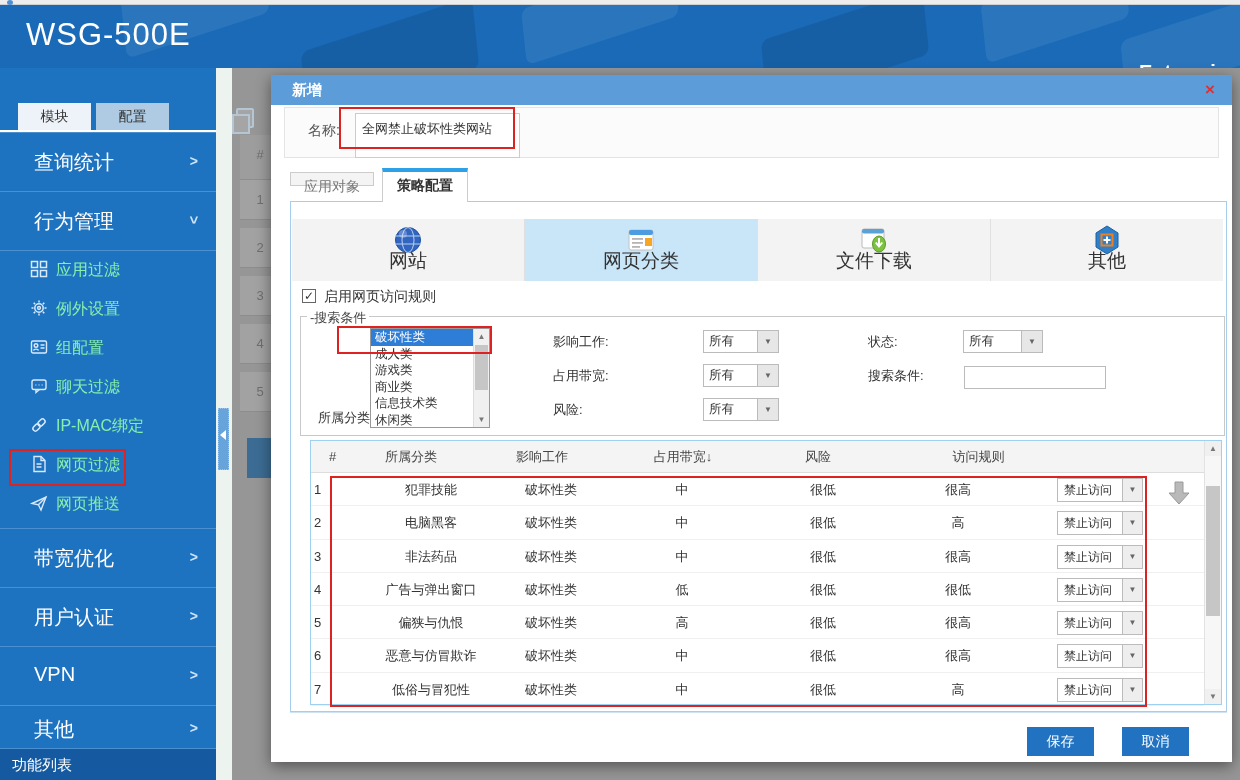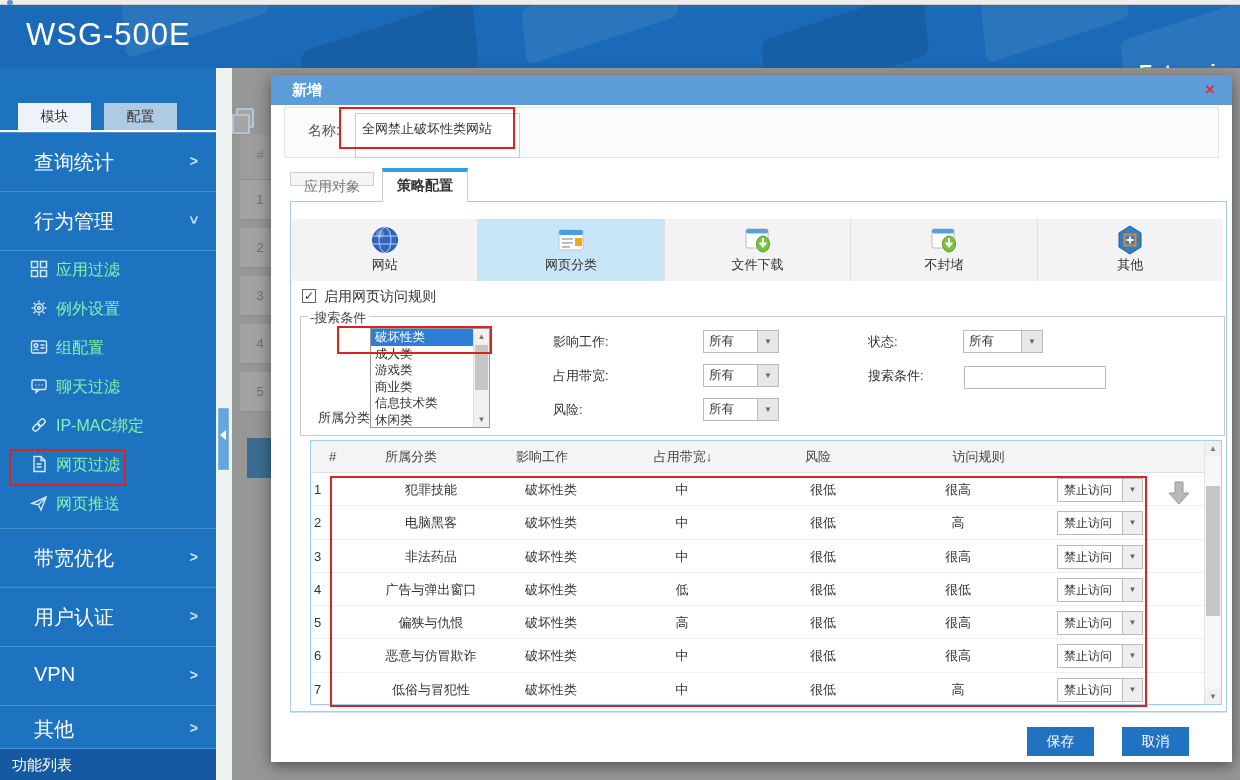--- a/index.html
+++ b/index.html
@@ -15,21 +15,21 @@
   .banner{left:0;top:5px;width:1240px;height:63px;background:#1a6ab8;overflow:hidden;}
   .key{position:absolute;background:rgba(255,255,255,0.08);border-radius:8px;transform:rotate(-18deg) skewX(-12deg);}
   .keyd{position:absolute;background:rgba(0,0,0,0.10);border-radius:8px;transform:rotate(-18deg) skewX(-12deg);}
   .banner-title{left:26px;top:12px;color:#fff;font-size:31px;letter-spacing:1px;}
   .banner-right{right:2px;top:32px;color:#fff;font-size:20px;font-weight:bold;margin-top:24px;}
 
   
   .sidebar{left:0;top:68px;width:216px;height:712px;background:#1e73c0;}
   .side-tab{top:35px;height:27px;width:73px;text-align:center;line-height:27px;font-size:14px;color:#333;}
   .side-tab.t0{left:18px;background:#eef3fa;}
-  .side-tab.t1{left:104px;background:#aecbe3;}
+  .side-tab.t1{left:96px;background:#aecbe3;}
   .side-tabline{left:0;top:62px;width:216px;height:0;border-top:2px solid #ffffff;}
   .side-section{left:0;width:216px;height:58px;border-top:1px solid #4a90d0;color:#fff;}
   .side-section .lbl{position:absolute;left:34px;top:16px;font-size:20px;}
   .side-section .chev{position:absolute;right:18px;top:20px;font-size:14px;font-weight:bold;color:#cfe6fa;}
   .chev.down{transform:rotate(90deg);}
   .side-sub{left:0;width:180px;height:39px;color:#86efac;}
   .side-sub .icon{position:absolute;left:30px;top:9px;width:18px;height:18px;}
   .side-sub .lbl{position:absolute;left:56px;top:9px;font-size:16px;}
   .side-footer{left:0;top:680px;width:216px;height:32px;background:#1559a0;color:#fff;font-size:15px;line-height:32px;padding-left:12px;border-top:1px solid #4a90d0;}
 
@@ -55,21 +55,21 @@
   .tab-inactive{left:19px;top:97px;width:84px;height:14px;background:#f4f4f4;border:1px solid #ccc;color:#777;font-size:14px;text-align:center;line-height:27px;}
   .tab-active{left:111px;top:93px;width:86px;height:34px;background:#fff;border:1px solid #ccc;border-bottom:none;border-top:4px solid #2ea0e8;color:#333;font-size:14px;font-weight:bold;text-align:center;line-height:27px;z-index:3;}
   .panel{left:19px;top:126px;width:937px;height:511px;border:1px solid #a6cdec;background:#fff;}
 
   
   .cat-row{left:21px;top:144px;width:931px;height:62px;display:flex;}
   .cat-cell{flex:1;background:#f3f3f3;border-right:1px solid #e0e0e0;position:relative;text-align:center;}
   .cat-cell:last-child{border-right:none;}
   .cat-cell.active{background:#c9e5f8;}
   .cat-cell .cicon{position:absolute;left:50%;top:6px;transform:translateX(-50%);width:30px;height:30px;}
-  .cat-cell .clbl{position:absolute;left:0;right:0;bottom:7px;font-size:13px;color:#333;}
+  .cat-cell .clbl{position:absolute;left:0;right:0;bottom:7px;font-size:19px;color:#333;}
 
   
   .chk-box{left:31px;top:214px;width:14px;height:14px;border:1px solid #666;background:#fff;font-size:12px;line-height:13px;text-align:center;color:#333;}
   .chk-lbl{left:53px;top:213px;font-size:14px;color:#333;}
 
   
   .fset{left:29px;top:241px;width:925px;height:120px;border:1px solid #c8c8c8;}
   .fset-legend{left:36px;top:234px;background:#fff;padding:0 3px;font-size:13px;color:#444;}
   .cat-list{left:99px;top:253px;width:120px;height:100px;border:1px solid #999;background:#fff;}
   .cat-list .items{position:absolute;left:0;top:0;right:16px;bottom:0;overflow:hidden;}
@@ -285,29 +285,20 @@
         <svg class="cicon" viewBox="0 0 30 30">
           <rect x="3" y="4" width="22" height="19" rx="2" fill="#ffffff" stroke="#bbbbbb"></rect>
           <rect x="3" y="4" width="22" height="4.5" rx="2" fill="#5aa1d8"></rect>
           <ellipse cx="20" cy="19" rx="6.5" ry="8" fill="#7cc23f" stroke="#5a9c28"></ellipse>
           <path d="M20 13v7M16.8 17.5L20 21.5l3.2-4" stroke="#ffffff" stroke-width="2" fill="none"></path>
         </svg>
         <span class="clbl">文件下载</span>
       </div>
       <div class="cat-cell">
         <svg class="cicon" viewBox="0 0 30 30">
-          <rect x="3" y="4" width="22" height="19" rx="2" fill="#ffffff" stroke="#bbbbbb"></rect>
-          <rect x="3" y="4" width="22" height="4.5" rx="2" fill="#5aa1d8"></rect>
-          <ellipse cx="20" cy="19" rx="6.5" ry="8" fill="#7cc23f" stroke="#5a9c28"></ellipse>
-          <path d="M20 13v7M16.8 17.5L20 21.5l3.2-4" stroke="#ffffff" stroke-width="2" fill="none"></path>
-        </svg>
-        <span class="clbl">不封堵</span>
-      </div>
-      <div class="cat-cell">
-        <svg class="cicon" viewBox="0 0 30 30">
           <polygon points="15,1 26,8 26,22 15,29 4,22 4,8" fill="#2f80c8" stroke="#1d5fa0"></polygon>
           <rect x="9.5" y="9.5" width="11" height="11" fill="none" stroke="#f08020" stroke-width="2"></rect>
           <path d="M15 11.5v7M11.5 15h7" stroke="#ffffff" stroke-width="2"></path>
         </svg>
         <span class="clbl">其他</span>
       </div>
     </div>
 
     <div class="abs chk-box">✓</div>
     <span class="abs chk-lbl">启用网页访问规则</span>

